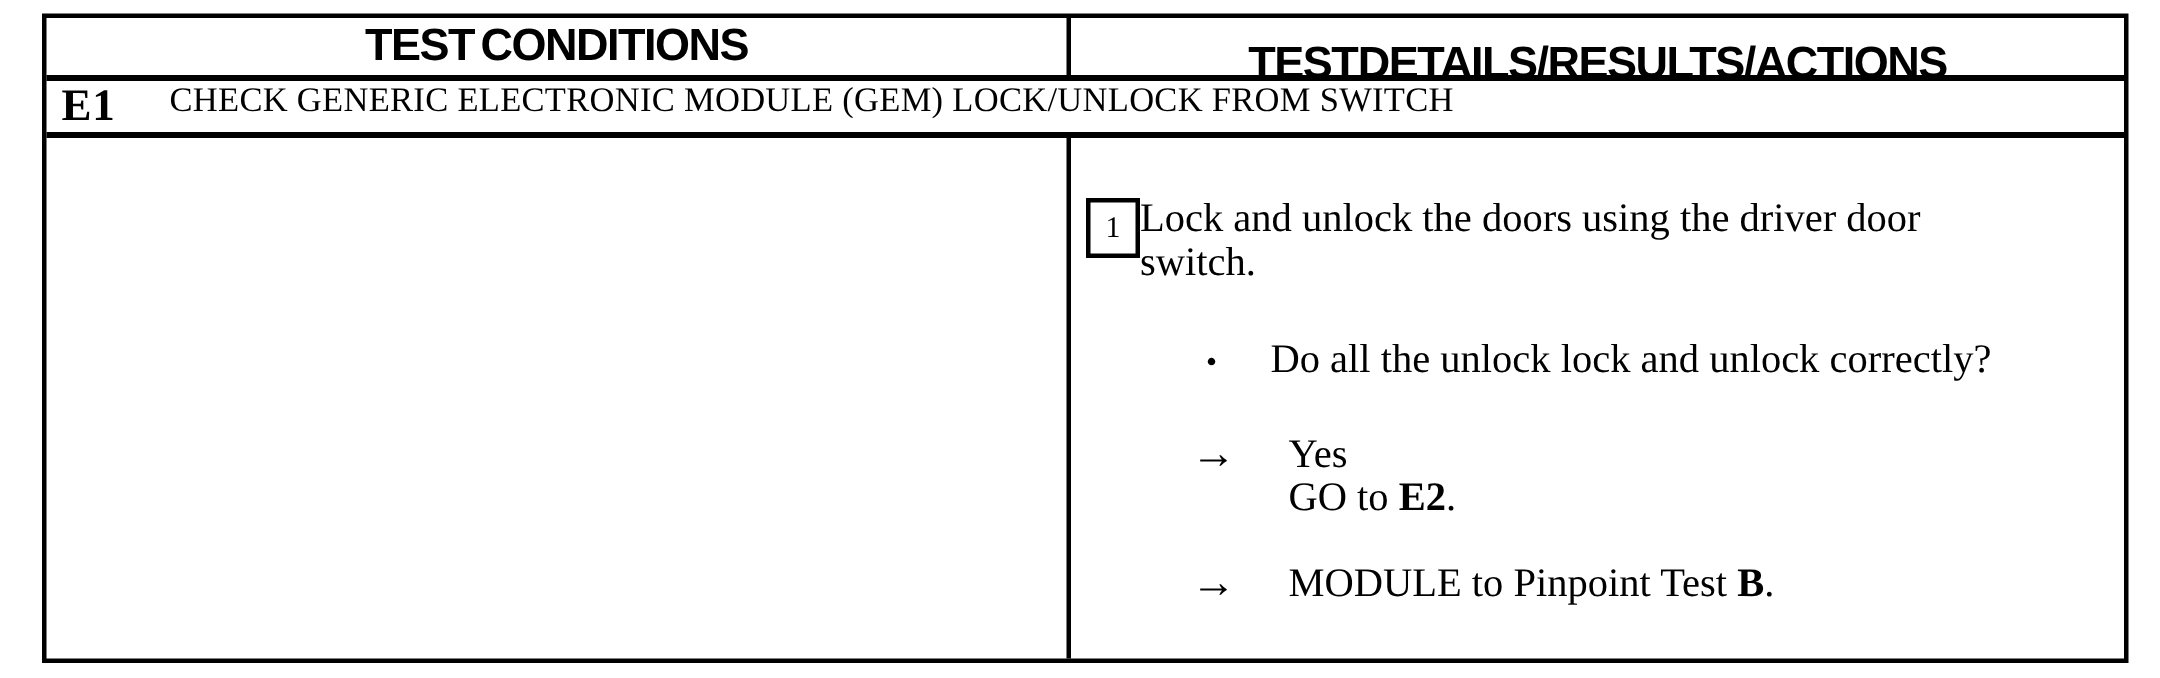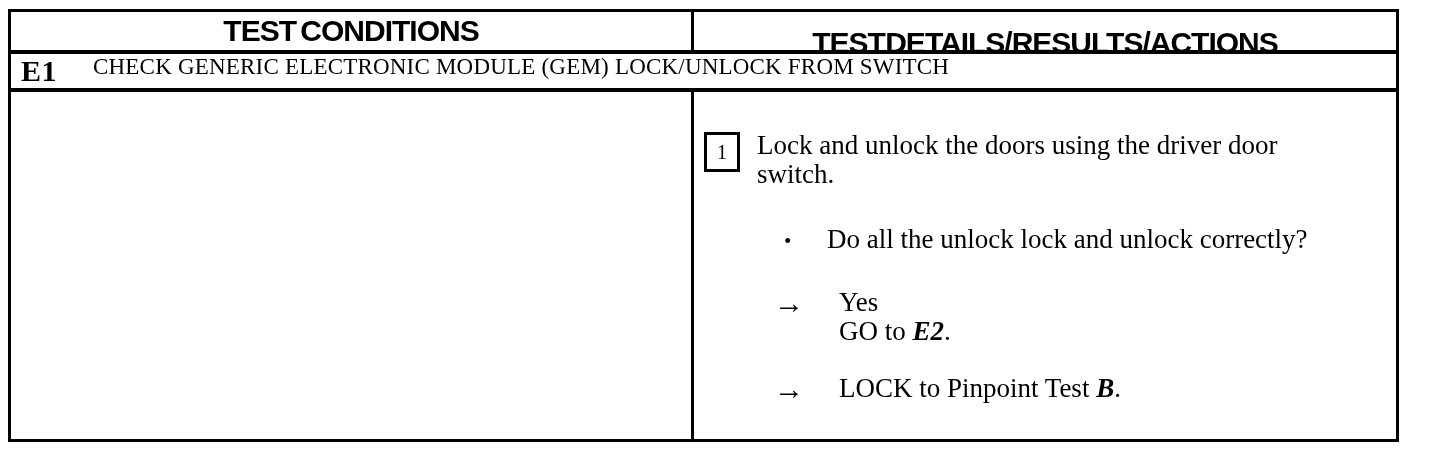--- a/index.html
+++ b/index.html
@@ -13,21 +13,21 @@
     color: #000000;
   }
   .page {
     position: relative;
     width: 1440px;
     height: 452px;
     background: #ffffff;
   }
   .pp-table {
     position: absolute;
-    left: 8px;
+    left: 28px;
     top: 9px;
     width: 1391px;
     height: 433px;
     border: 3px solid #000;
     box-sizing: border-box;
     display: flex;
     flex-direction: column;
     background: #fff;
   }
   
@@ -106,21 +106,20 @@
     border: 3px solid #000;
     box-sizing: content-box;
     display: flex;
     align-items: center;
     justify-content: center;
     font-size: 20px;
     flex-shrink: 0;
     margin-top: 1px;
   }
   .step-text {
-    margin-left: 17px;
     max-width: 600px;
   }
   .bullet-line {
     margin-top: 36px;
     padding-left: 80px;
     display: flex;
     align-items: baseline;
   }
   .bullet {
     width: 43px;
@@ -134,21 +133,21 @@
   }
   .result-yes { margin-top: 32px; }
   .result-no  { margin-top: 28px; }
   .arrow {
     width: 65px;
     font-size: 30px;
     line-height: 29px;
     flex-shrink: 0;
   }
   .answer { font-weight: 400; }
-  .bold { font-weight: 700; font-style: italic; }
+  .bold { font-weight: 700; }
 </style>
 </head>
 <body>
 
 <div class="page">
   <div class="pp-table">
 
     <div class="header-row">
       <div class="hcell hcell-left">TEST CONDITIONS</div>
       <div class="hcell hcell-right">TEST DETAILS/RESULTS/ACTIONS</div>
@@ -178,21 +177,21 @@
           <span class="arrow">→</span>
           <div class="result-body">
             <div class="answer">Yes</div>
             <div class="action"><span>GO to </span><span class="bold">E2</span><span>.</span></div>
           </div>
         </div>
 
         <div class="result result-no">
           <span class="arrow">→</span>
           <div class="result-body">
-            <div class="action"><span>LOCK to Pinpoint Test </span><span class="bold">B</span><span>.</span></div>
+            <div class="action"><span>MODULE to Pinpoint Test </span><span class="bold">B</span><span>.</span></div>
           </div>
         </div>
 
       </div>
     </div>
 
   </div>
 </div>
 
 </body></html>

